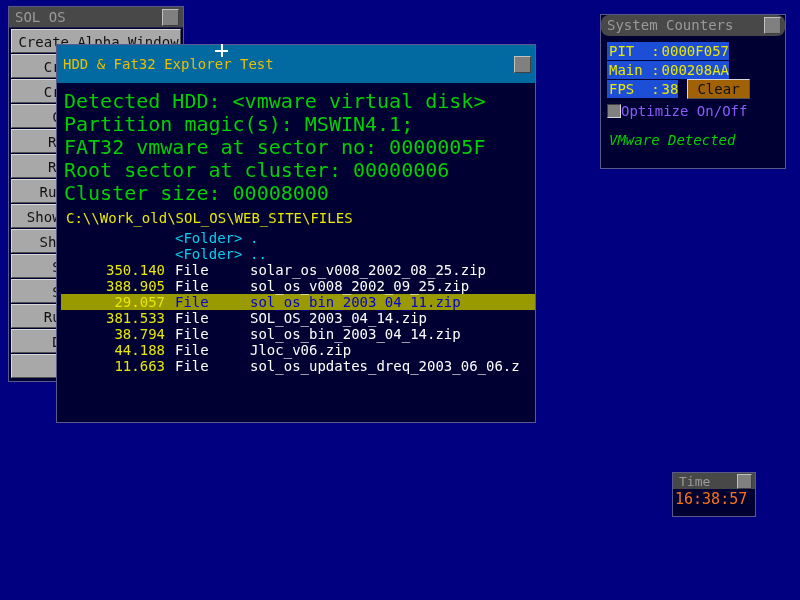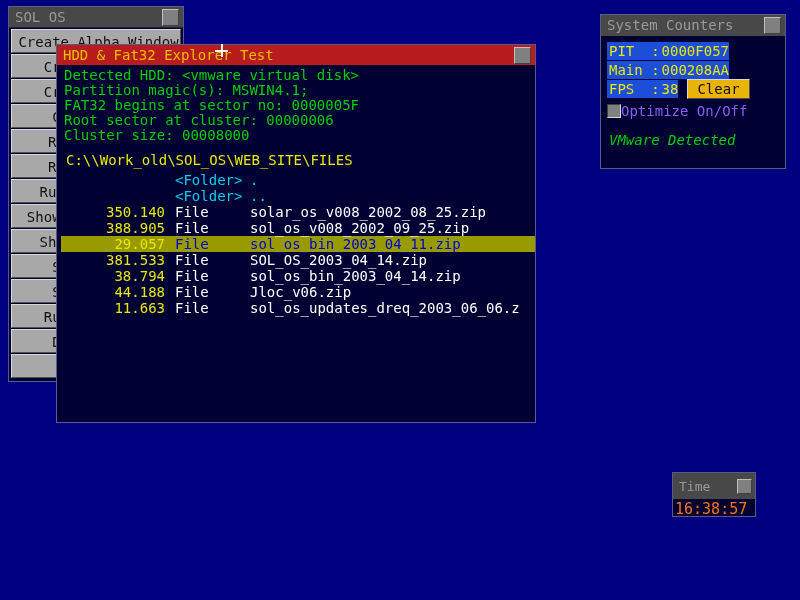--- a/index.html
+++ b/index.html
@@ -85,37 +85,38 @@
   
   #hdd-explorer {
     left: 56px;
     top: 44px;
     width: 480px;
     height: 379px;
     background: #000033;
     border: 1px solid #5a5a8a;
   }
   #hdd-explorer .titlebar {
-    background: #b91c1c;
+    background: #0369a1;
     width: 100%;
-    height: 20px;
+    height: 38px;
   }
   #hdd-explorer .title-text {
     color: #e8c000;
     line-height: 22px;
   }
   #hdd-explorer .content {
     padding: 3px 0 0 4px;
   }
   .info-line {
     color: #00d000;
-    font-size: 14px;
+    font-size: 20px;
     line-height: 15px;
     white-space: nowrap;
     padding-left: 3px;
+    margin-top: 8px;
   }
   .path-line {
     color: #e8e800;
     font-size: 14px;
     line-height: 16px;
     white-space: nowrap;
     padding-left: 5px;
     margin-top: 9px;
     margin-bottom: 4px;
   }
@@ -161,40 +162,41 @@
     left: 600px;
     top: 14px;
     width: 186px;
     height: 155px;
     background: #000033;
     border: 1px solid #5a5a8a;
   }
   #sys-counters .titlebar {
     background: #484848;
     width: 100%;
+    border-radius: 8px;
   }
   #sys-counters .title-text { color: #9a9a9a; }
   #sys-counters .content { padding: 6px 0 0 6px; }
   .counter-row {
     display: flex;
     align-items: center;
     height: 18px;
     margin-bottom: 1px;
   }
   .counter-field {
     background: #1d4ed8;
     color: #e8e800;
     font-size: 14px;
     line-height: 18px;
     white-space: pre;
     padding-left: 2px;
   }
   .clear-btn {
     margin-left: 9px;
-    background: #eab308;
+    background: #a16207;
     border-top: 1px solid #d8d8d8;
     border-left: 1px solid #d8d8d8;
     border-right: 1px solid #505050;
     border-bottom: 1px solid #505050;
     color: #101010;
     font-size: 14px;
     line-height: 18px;
     padding: 0 9px;
     height: 20px;
     box-sizing: border-box;
@@ -235,21 +237,21 @@
     left: 672px;
     top: 472px;
     width: 84px;
     height: 45px;
     background: #000033;
     border: 1px solid #5a5a8a;
   }
   #time-win .titlebar {
     background: #484848;
     width: 100%;
-    height: 26px;
+    height: 16px;
   }
   #time-win .title-text {
     color: #9a9a9a;
     line-height: 19px;
     font-size: 13px;
   }
   #time-win .win-btn { width: 13px; height: 13px; margin-right: 3px; }
   .time-value {
     color: #f97316;
     font-size: 15px;
@@ -307,21 +309,21 @@
 </div>
 
 <div class="window" id="hdd-explorer">
   <div class="titlebar">
     <span class="title-text">HDD &amp; Fat32 Explorer Test</span>
     <div class="win-btn"></div>
   </div>
   <div class="content">
     <div class="info-line">Detected HDD: &lt;vmware virtual disk&gt;</div>
     <div class="info-line">Partition magic(s): MSWIN4.1;</div>
-    <div class="info-line">FAT32 begins at sector no: 0000005F</div>
+    <div class="info-line">FAT32 vmware at sector no: 0000005F</div>
     <div class="info-line">Root sector at cluster: 00000006</div>
     <div class="info-line">Cluster size: 00008000</div>
 
     <div class="path-line">C:\\Work_old\SOL_OS\WEB_SITE\FILES</div>
 
     <div class="file-table">
       <div class="file-row folder">
         <span class="col-size"></span>
         <span class="col-type">&lt;Folder&gt;</span>
         <span class="col-name">.</span>

